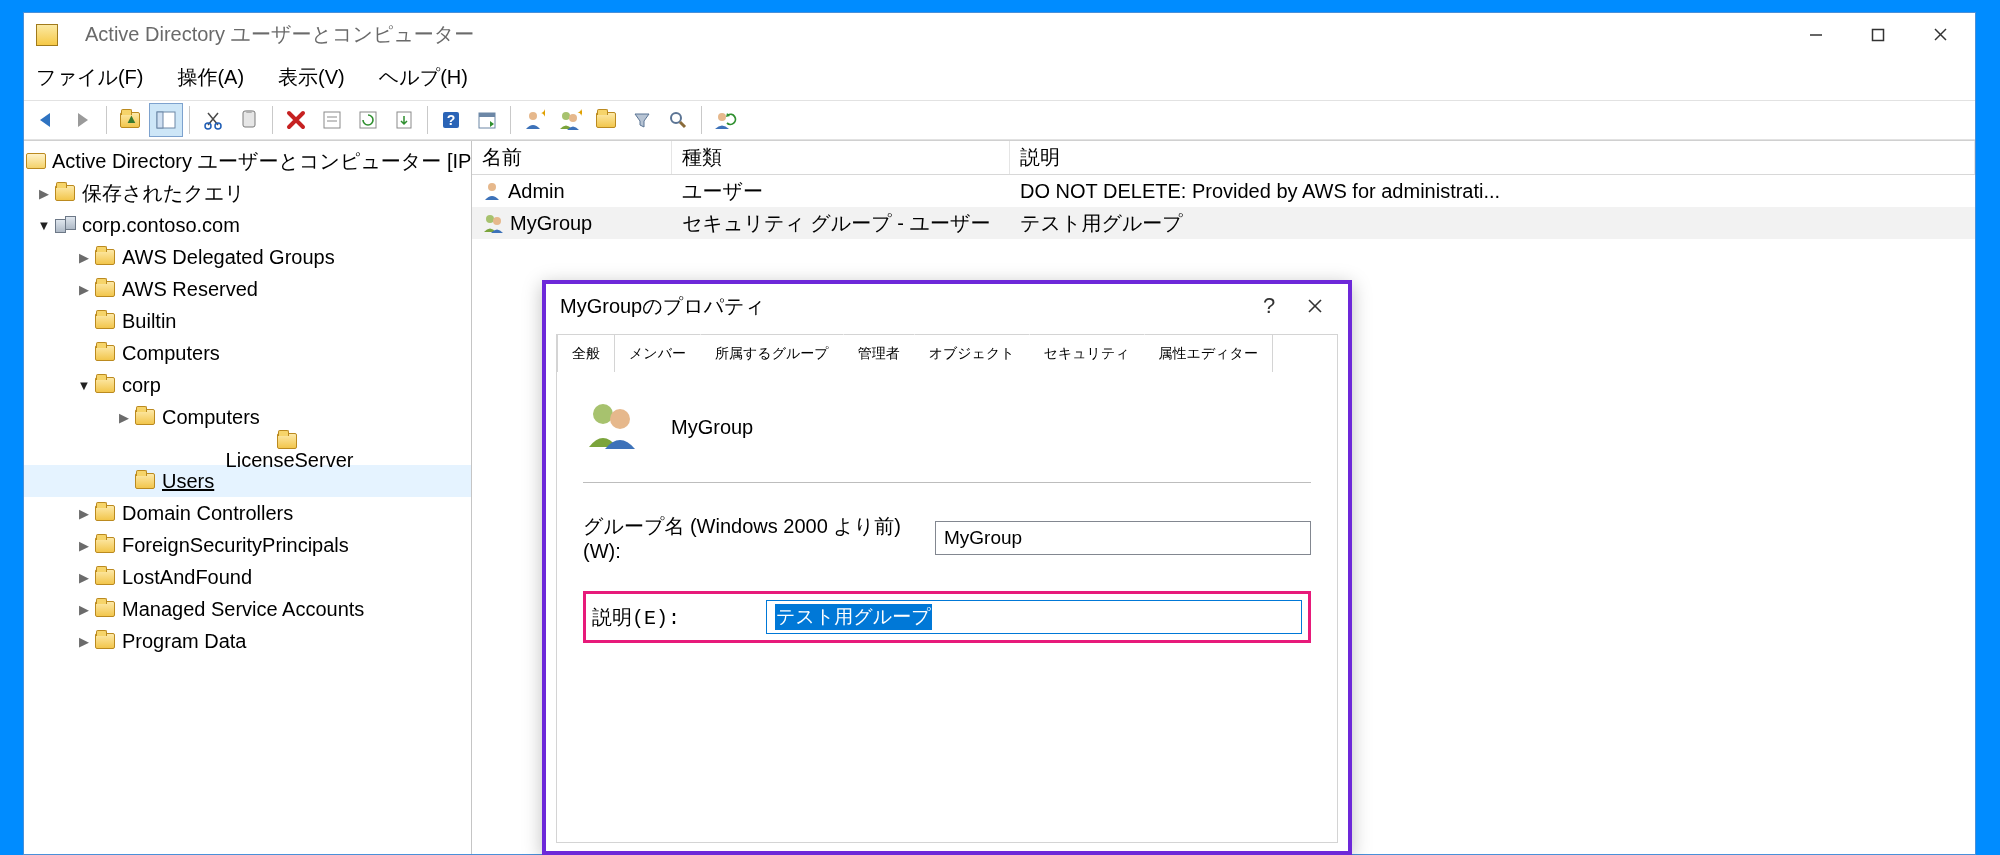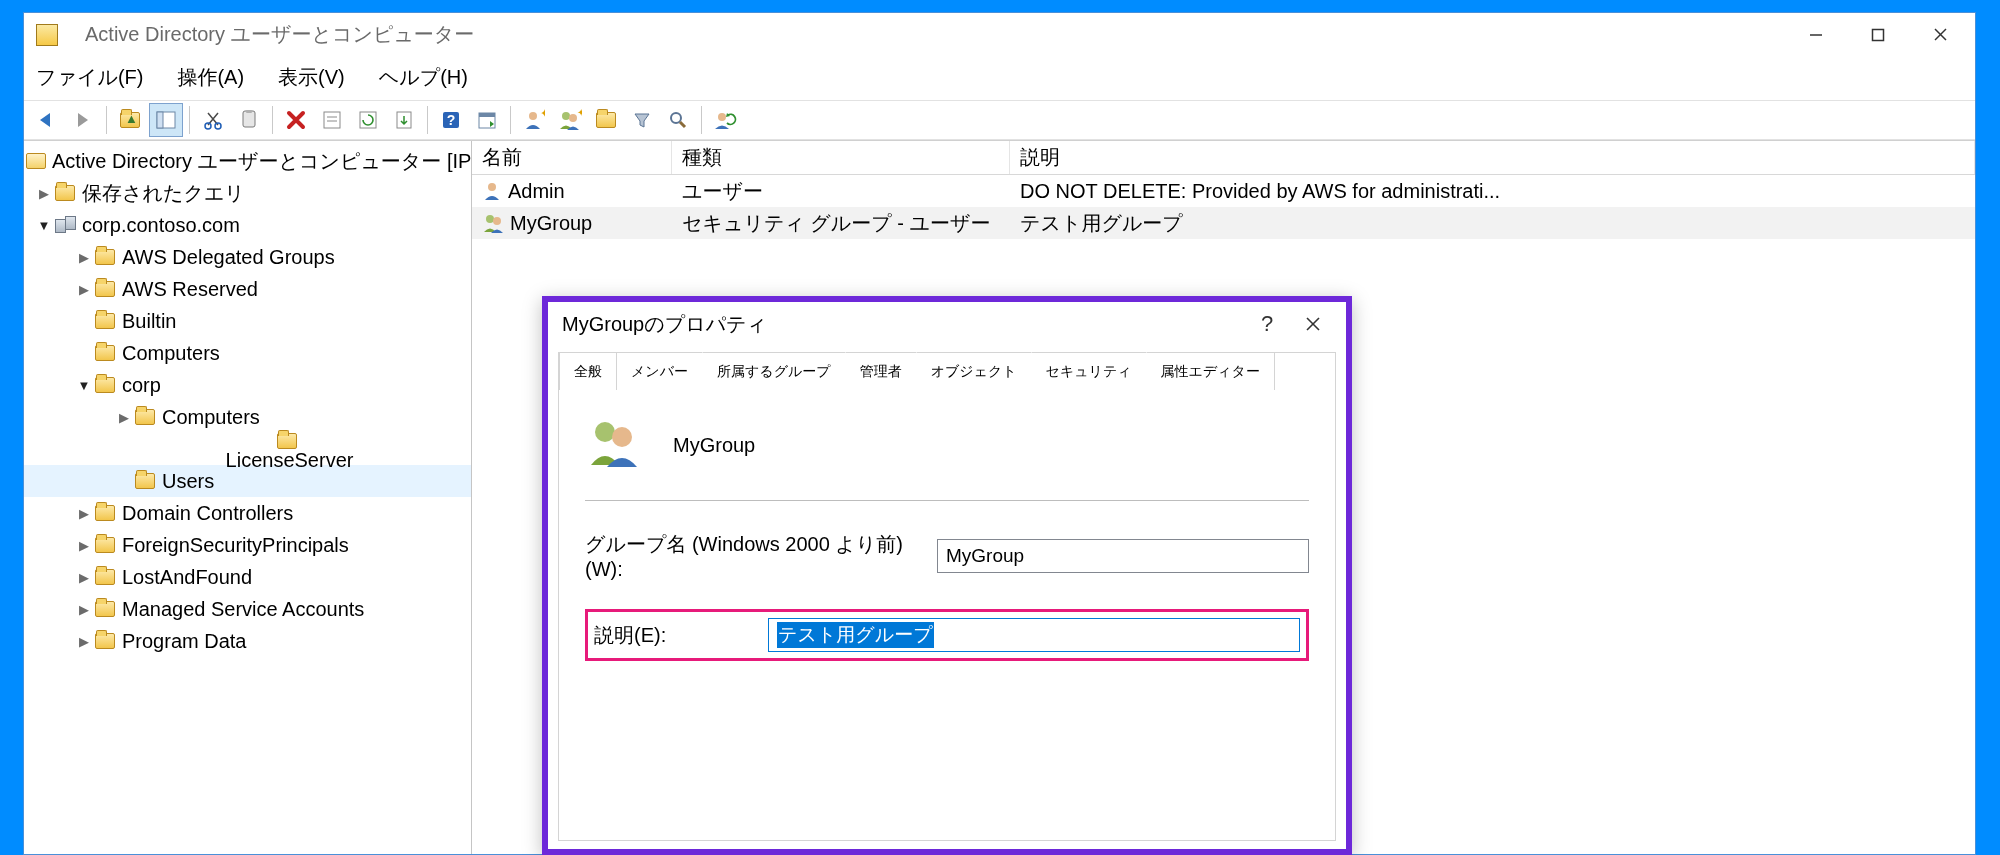--- a/index.html
+++ b/index.html
@@ -42,21 +42,21 @@
   .col { padding: 0 10px; border-right:1px solid #e5e5e5; height:100%; display:flex; align-items:center; }
   .c-name { width: 200px; }
   .c-type { width: 338px; }
   .c-desc { flex:1; }
   .list-row { display:flex; height:32px; align-items:flex-end; font-size:20px; }
   .list-row .col { border-right:none; }
   .row-sel { background:#f2f2f2; }
   .user-glyph { width:22px; height:20px; margin-right:4px; display:inline-block; }
   .group-glyph { width:24px; height:20px; margin-right:4px; display:inline-block; }
 
-  .dialog { position:absolute; left:542px; top:296px; width:810px; bottom:0; background:#fff; border:6px solid #6d28d9; box-shadow:0 4px 18px rgba(0,0,0,.25); overflow:hidden; }
+  .dialog { position:absolute; left:542px; top:280px; width:810px; bottom:0; background:#fff; border:4px solid #6d28d9; box-shadow:0 4px 18px rgba(0,0,0,.25); overflow:hidden; }
   .dlg-titlebar { display:flex; align-items:center; height:44px; padding:0 10px 0 14px; font-size:20px; }
   .dlg-title { flex:1; }
   .dlg-tb { width:46px; height:36px; display:flex; align-items:center; justify-content:center; font-size:22px; color:#333; }
   .tab-host { margin: 6px 10px 0 10px; border:1px solid #d4d4d4; height: calc(100% - 58px); position:relative; background:#fff; }
   .tab-strip { position:absolute; left:0; top:-1px; display:flex; font-size:14px; }
   .tab { padding: 10px 14px 9px; border:1px solid #d4d4d4; border-bottom:none; background:#fff; margin-right:-1px; }
   .tab.active { background:#fff; position:relative; top:0; border-top:1px solid #d4d4d4; }
   .tab.inactive { border-top-color:#d4d4d4; border-left-color:transparent; border-right-color:#d4d4d4; background:#fff; }
   .tab-page { position:absolute; left:0; right:0; top:42px; bottom:0; padding: 22px 26px; font-size:20px; }
   .group-head { display:flex; align-items:center; gap:30px; padding-bottom: 26px; border-bottom:1px solid #bdbdbd; margin-bottom: 30px; }
@@ -293,21 +293,21 @@
           </span>
         <span>Computers</span>
       </div>
       <div class="tree-row" style="padding-left:90px;flex-direction:column;">
         <span class="twist"></span>
           <span class="ticon">
             <span class="folder-icon"></span>
           </span>
         <span>LicenseServer</span>
       </div>
-      <div class="tree-row sel" style="padding-left:90px;">
+      <div class="tree-row sel" style="padding-left:90px;text-decoration:underline;">
         <span class="twist"></span>
           <span class="ticon">
             <span class="folder-icon"></span>
           </span>
         <span>Users</span>
       </div>
       <div class="tree-row" style="padding-left:50px;">
         <span class="twist">▶</span>
           <span class="ticon">
             <span class="folder-icon"></span>
@@ -412,21 +412,21 @@
               <path class="b2" d="M22 50 Q37 32 52 50 Z"></path>
             </svg>
         </span>
         <span>MyGroup</span>
       </div>
       <div class="form-row">
         <label>グループ名 (Windows 2000 より前)(W):</label>
         <input class="txt" value="MyGroup" style="">
       </div>
       <div class="highlight-pink">
-        <div class="form-row" style="margin-bottom:0;">
+        <div class="form-row" style="margin-bottom:0;font-family:Liberation Mono, monospace;">
           <label style="width:174px;">説明(E):</label>
           <div class="txt sel" style="flex:1; display:flex; align-items:center;">
             <span class="sel-span">テスト用グループ</span>
           </div>
         </div>
       </div>
     </div>
   </div>
 </div>
 

